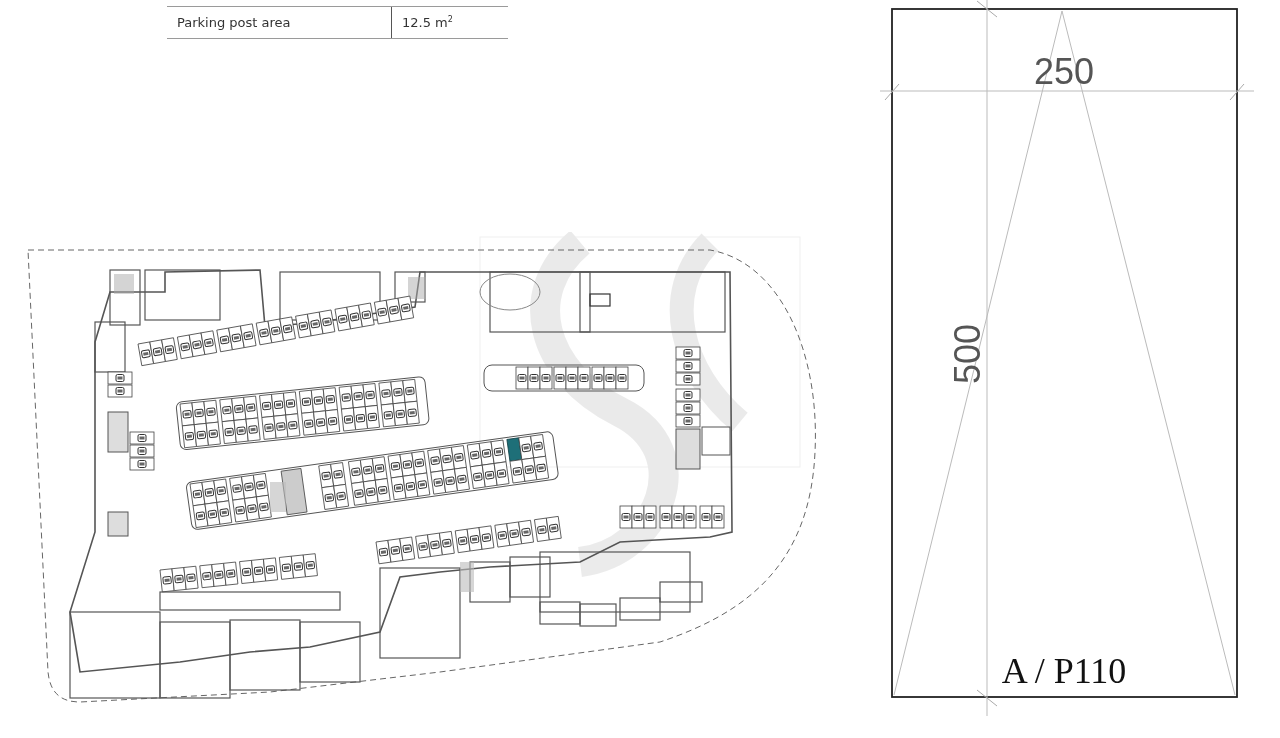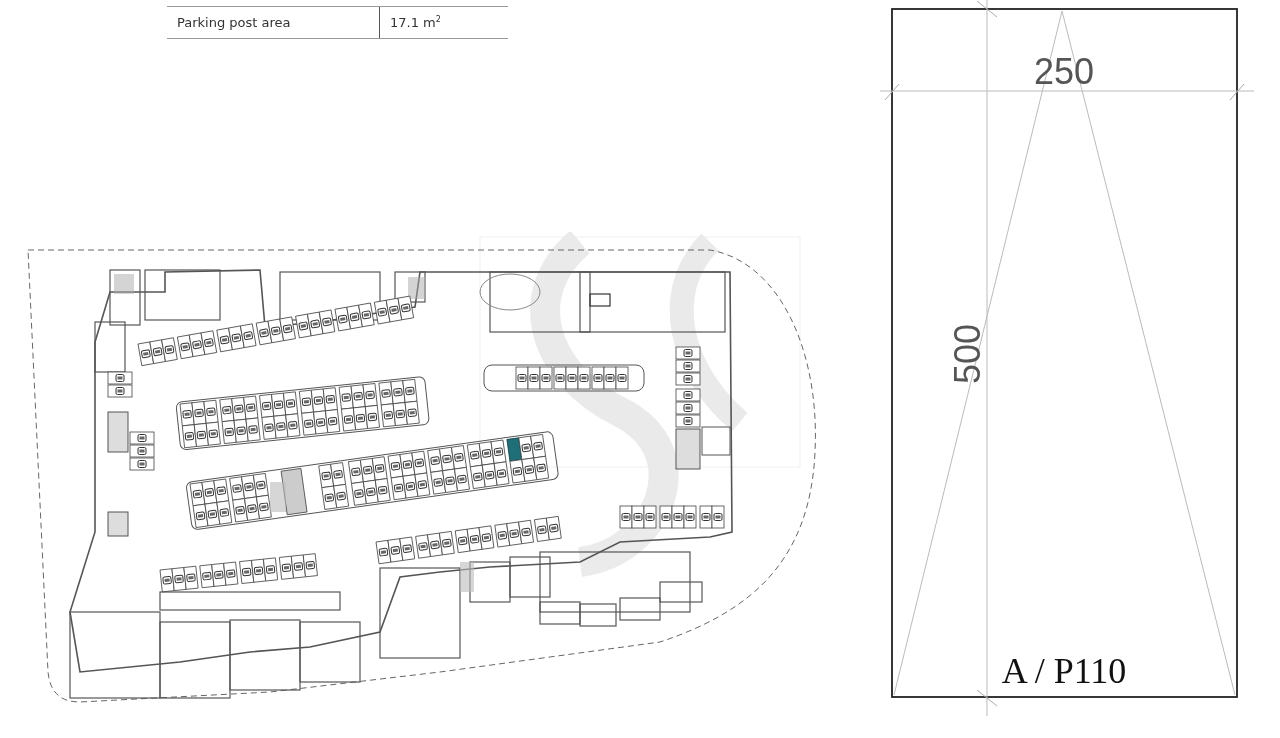--- a/index.html
+++ b/index.html
@@ -1,33 +1,33 @@
 <!DOCTYPE html>
 <html><head>
 <meta charset="utf-8">
 <style>
   html, body { margin:0; padding:0; background:#ffffff; }
   body { width:1280px; height:738px; position:relative; overflow:hidden; font-family:"Liberation Sans", sans-serif; }
   .info-table { position:absolute; left:167px; top:6px; width:341px; border-collapse:collapse; font-family:"DejaVu Sans", sans-serif; font-size:13px; color:#333; }
-  .info-table td { border-top:1px solid #9a9a9a; border-bottom:1px solid #9a9a9a; height:31px; padding:0 12px 0 10px; }
+  .info-table td { border-top:1px solid #9a9a9a; border-bottom:1px solid #9a9a9a; height:31px; padding:0 0 0 10px; }
   .info-table td.val { border-left:1px solid #555; width:106px; }
   .info-table sup { font-size:8px; }
   #floorplan { position:absolute; left:20px; top:232px; }
   #stall { position:absolute; left:880px; top:0; }
   .dim-label { font-family:"Liberation Sans", sans-serif; fill:#555; }
   .title-label { font-family:"Liberation Serif", serif; fill:#111; }
 </style>
 </head>
 <body>
 
 <table class="info-table">
   <tbody>
       <tr>
     <td>Parking post area</td>
-    <td class="val"><span>17.1 m</span><sup>2</sup></td>
+    <td class="val"><span>12.5 m</span><sup>2</sup></td>
   </tr>
 </tbody>
   </table>
 
 <svg id="floorplan" width="800" height="480" viewBox="0 0 800 480" xmlns="http://www.w3.org/2000/svg">
   <defs>
     <g id="car">
       <rect x="-4" y="-3.5" width="8" height="7" rx="1.5" fill="none" stroke="#333" stroke-width="1"></rect>
       <rect x="-2.5" y="-1.5" width="5" height="3" fill="#666"></rect>
     </g>

